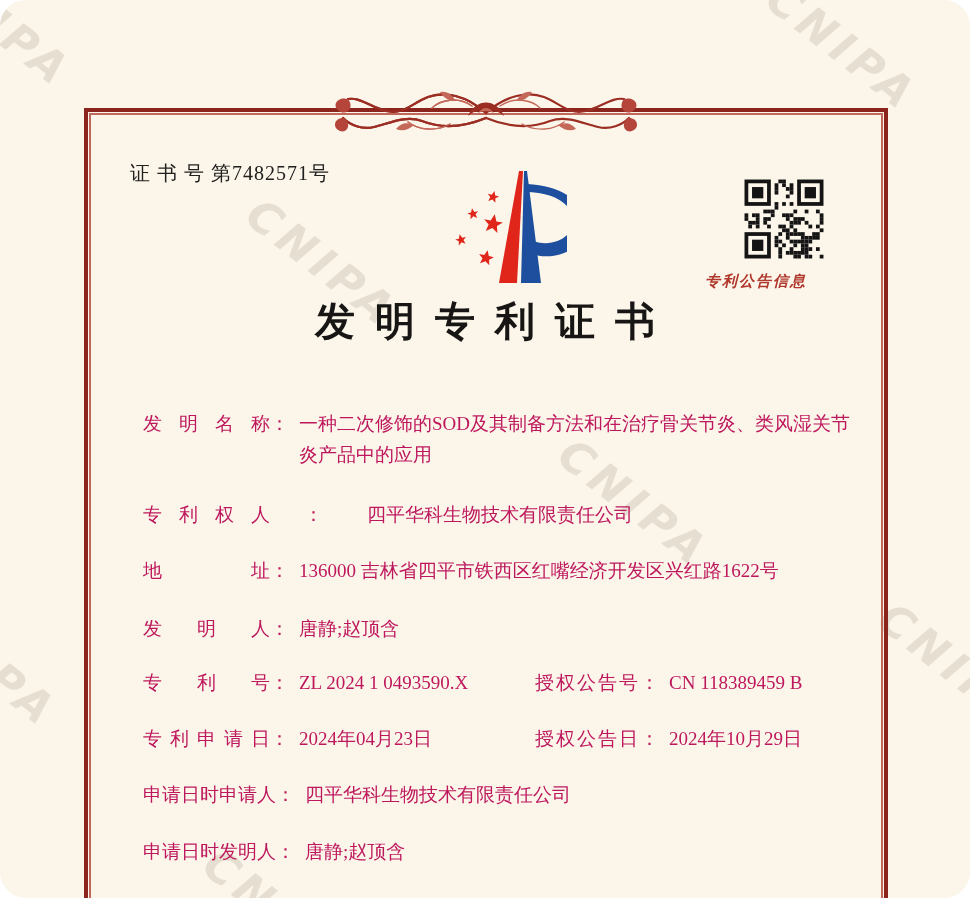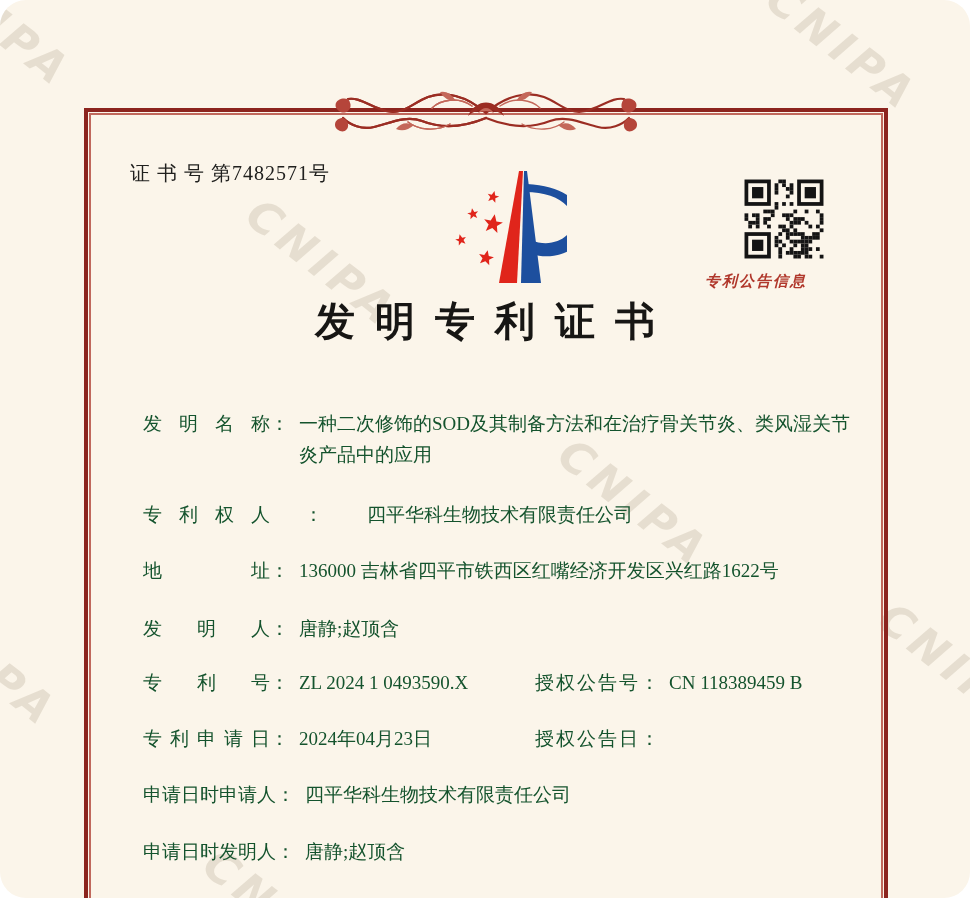--- a/index.html
+++ b/index.html
@@ -32,21 +32,21 @@
   .cert-no{position:absolute;left:130px;top:160px;z-index:4;font-size:20px;color:#20201e;
            letter-spacing:1px;}
   .logo{position:absolute;left:413px;top:166px;width:154px;height:128px;z-index:4;}
   .qr-box{position:absolute;left:737px;top:172px;width:94px;height:94px;z-index:4;background:#fbf5ea;}
   .qr-caption{position:absolute;left:705px;top:272px;width:160px;z-index:4;
               font-size:15px;font-weight:bold;font-style:italic;color:#b0372b;letter-spacing:2px;}
   .title{position:absolute;left:0;top:294px;width:970px;z-index:4;text-align:center;
          font-size:40px;font-weight:bold;color:#171614;letter-spacing:20px;text-indent:20px;}
 
   
-  .row{position:absolute;left:143px;width:720px;z-index:4;font-size:19px;color:#14532d;
+  .row{position:absolute;left:143px;width:720px;z-index:4;font-size:19px;color:#be185d;
        display:flex;align-items:flex-start;line-height:31px;}
   .lbl{display:inline-block;width:127px;text-align:justify;text-align-last:justify;flex:none;}
   .lbl7{text-align:center;text-align-last:left;width:auto;}
   .colon{flex:none;margin-right:10px;}
   .val{flex:none;}
   .val-wrap{width:560px;}
   .field2{position:absolute;left:392px;top:0;display:flex;align-items:flex-start;}
   .lbl2{flex:none;letter-spacing:2px;}
   .r1{top:408px;} .r2{top:499px;gap:34px;} .r3{top:555px;} .r4{top:613px;}
   .r5{top:667px;} .r6{top:723px;} .r7{top:779px;} .r8{top:836px;}
@@ -263,20 +263,21 @@
       </span>
     </div>
 
     <div class="row r6">
       <span class="lbl">专利申请日</span>
         <span class="colon">：</span>
       <span class="val">2024年04月23日</span>
       <span class="field2">
         <span class="lbl2">授权公告日</span>
           <span class="colon">：</span>
+        <span class="val">2024年10月29日</span>
       </span>
     </div>
 
     <div class="row r7">
       <span class="lbl lbl7">申请日时申请人</span>
         <span class="colon">：</span>
       <span class="val">四平华科生物技术有限责任公司</span>
     </div>
 
     <div class="row r8">

